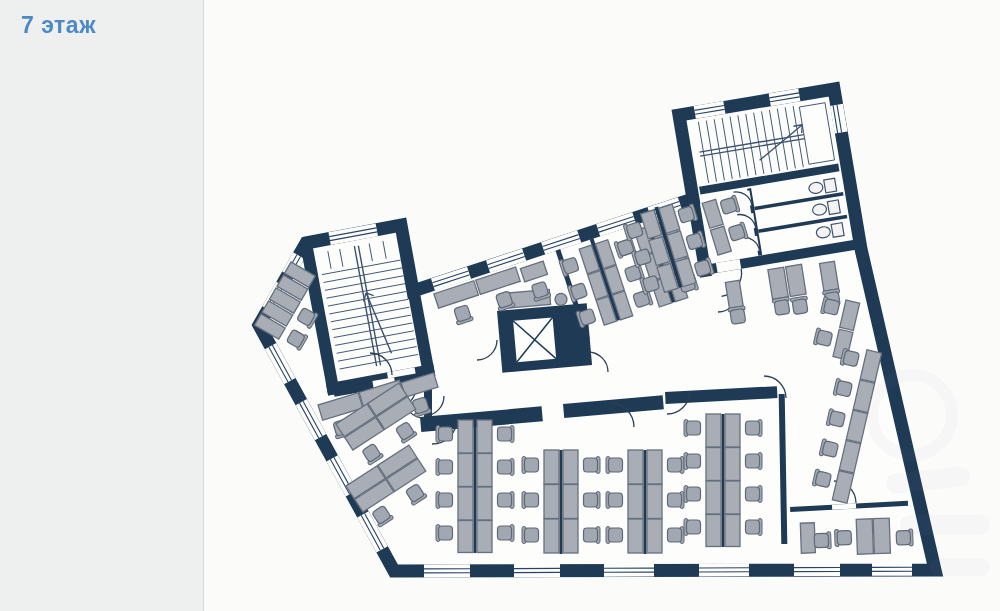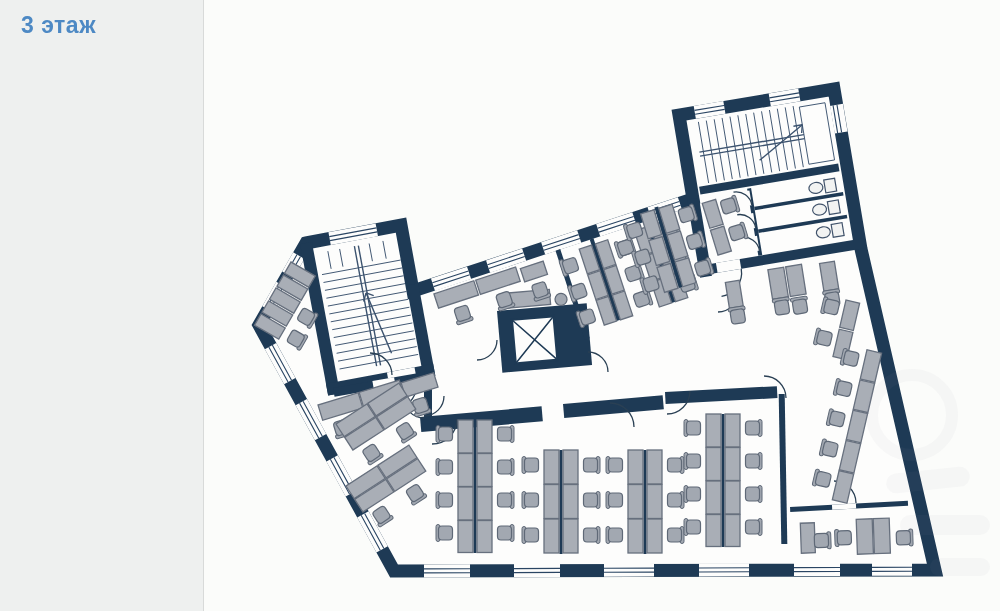--- a/index.html
+++ b/index.html
@@ -20,21 +20,21 @@
   .lift{fill:#fdfdfc;stroke:var(--wall,#1e3a55);stroke-width:2.4;}
   .liftx{stroke:var(--wall,#1e3a55);stroke-width:1.5;}
   .wc{fill:#f2f3f2;stroke:#41536b;stroke-width:1.2;}
   .wm{fill:#8e949c;opacity:.055;}
 </style>
 </head>
 <body>
 
 <div class="stage">
   <div class="plan-panel"></div>
-  <div class="floor-label">3 этаж</div>
+  <div class="floor-label">7 этаж</div>
 
   <svg width="1000" height="611" viewBox="0 0 1000 611">
     <defs>
       <g id="chair">
         <rect class="chair-back" x="-8.5" y="-10" width="17" height="4" rx="2"></rect>
         <rect class="chair-seat" x="-7" y="-7.5" width="14" height="14" rx="3.5"></rect>
       </g>
     </defs>
 
     <path class="shell" d="M306,243 L401,225 L413,291 L693,199 L679,115 L834,89 L861,249 L935,570 L394,571 L259,325 Z"></path>

